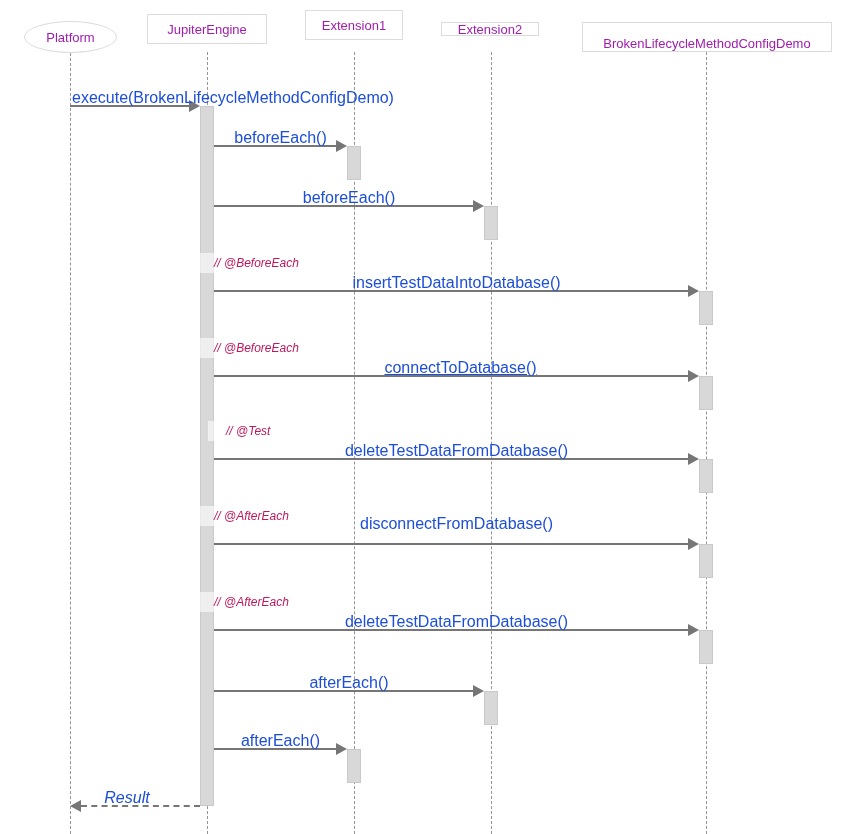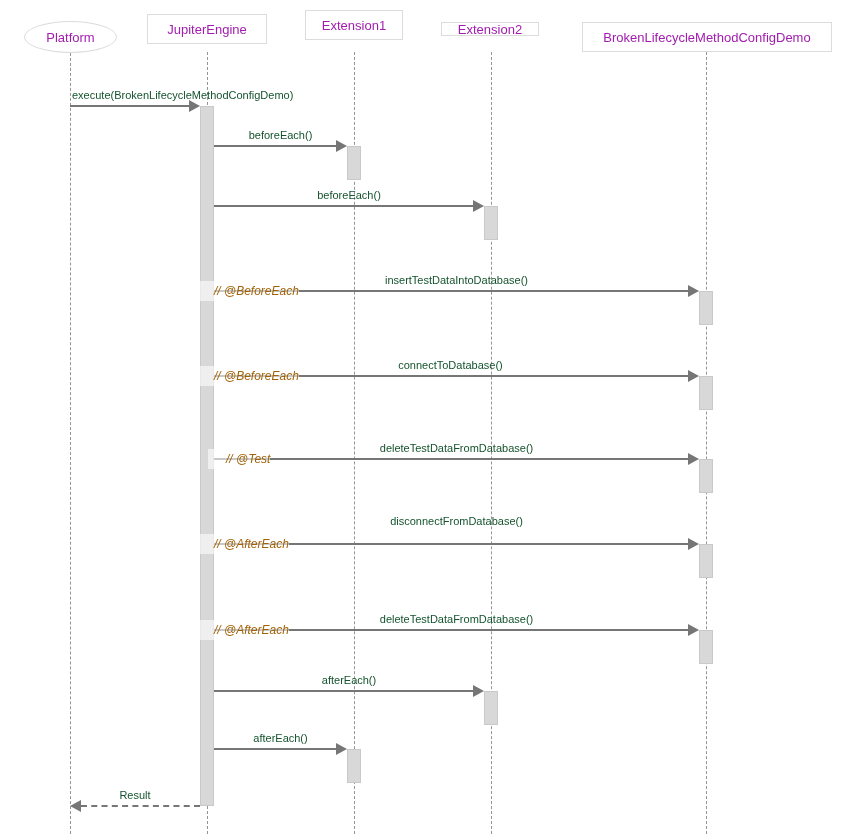--- a/index.html
+++ b/index.html
@@ -49,33 +49,32 @@
   }
   .arrow-head-left{
     position:absolute;width:0;height:0;
     border-top:6px solid transparent;
     border-bottom:6px solid transparent;
     border-right:11px solid #767676;
     z-index:4;
   }
   .msg-label{
     position:absolute;height:15px;
-    font-size:11px;color:#14532d;
+    font-size:16px;color:#1d4ed8;
     text-align:center;white-space:nowrap;
     z-index:6;background:transparent;
   }
   .msg-label.left{text-align:left;}
   .comment{
     position:absolute;height:20px;line-height:20px;
-    font-size:12px;font-style:italic;color:#a16207;
+    font-size:12px;font-style:italic;color:#be185d;
     white-space:nowrap;
     background:rgba(255,255,255,0.6);
     padding-left:18px;
     z-index:6;
-    margin-top:28px;
   }
 </style>
 </head>
 <body>
 
 <div id="canvas">
 
   <div class="lifeline" style="left:70px;top:53px;height:781px;"></div>
   <div class="lifeline" style="left:207px;top:52px;height:782px;"></div>
   <div class="lifeline" style="left:354px;top:52px;height:782px;"></div>
@@ -87,21 +86,21 @@
   </div>
   <div class="participant" style="left:147px;top:14px;width:120px;height:30px;">
     <span>JupiterEngine</span>
   </div>
   <div class="participant" style="left:305px;top:10px;width:98px;height:30px;">
     <span>Extension1</span>
   </div>
   <div class="participant" style="left:441px;top:22px;width:98px;height:14px;">
     <span>Extension2</span>
   </div>
-  <div class="participant" style="left:582px;top:22px;width:250px;height:30px;">
+  <div class="participant" style="left:582px;top:22px;width:250px;height:30px;align-items:flex-end;">
     <span>BrokenLifecycleMethodConfigDemo</span>
   </div>
 
   <div class="activation" style="left:200px;top:106px;height:700px;"></div>
   <div class="activation" style="left:347px;top:146px;height:34px;"></div>
   <div class="activation" style="left:484px;top:206px;height:34px;"></div>
   <div class="activation" style="left:699px;top:291px;height:34px;"></div>
   <div class="activation" style="left:699px;top:376px;height:34px;"></div>
   <div class="activation" style="left:699px;top:459px;height:34px;"></div>
   <div class="activation" style="left:699px;top:544px;height:34px;"></div>
@@ -124,21 +123,21 @@
   <div class="arrow-head-right" style="left:336px;top:140px;"></div>
 
   <div class="msg-label" style="left:214px;top:189px;width:270px;">beforeEach()</div>
   <div class="msg-line" style="left:214px;top:205px;width:261px;"></div>
   <div class="arrow-head-right" style="left:473px;top:200px;"></div>
 
   <div class="msg-label" style="left:214px;top:274px;width:485px;">insertTestDataIntoDatabase()</div>
   <div class="msg-line" style="left:214px;top:290px;width:476px;"></div>
   <div class="arrow-head-right" style="left:688px;top:285px;"></div>
 
-  <div class="msg-label" style="left:208px;top:359px;width:485px;">connectToDatabase()</div>
+  <div class="msg-label" style="left:218px;top:359px;width:485px;text-decoration:underline;">connectToDatabase()</div>
   <div class="msg-line" style="left:214px;top:375px;width:476px;"></div>
   <div class="arrow-head-right" style="left:688px;top:370px;"></div>
 
   <div class="msg-label" style="left:214px;top:442px;width:485px;">deleteTestDataFromDatabase()</div>
   <div class="msg-line" style="left:214px;top:458px;width:476px;"></div>
   <div class="arrow-head-right" style="left:688px;top:453px;"></div>
 
   <div class="msg-label" style="left:214px;top:515px;width:485px;">disconnectFromDatabase()</div>
   <div class="msg-line" style="left:214px;top:543px;width:476px;"></div>
   <div class="arrow-head-right" style="left:688px;top:538px;"></div>
@@ -148,17 +147,17 @@
   <div class="arrow-head-right" style="left:688px;top:624px;"></div>
 
   <div class="msg-label" style="left:214px;top:674px;width:270px;">afterEach()</div>
   <div class="msg-line" style="left:214px;top:690px;width:261px;"></div>
   <div class="arrow-head-right" style="left:473px;top:685px;"></div>
 
   <div class="msg-label" style="left:214px;top:732px;width:133px;">afterEach()</div>
   <div class="msg-line" style="left:214px;top:748px;width:124px;"></div>
   <div class="arrow-head-right" style="left:336px;top:743px;"></div>
 
-  <div class="msg-label" style="left:70px;top:789px;width:130px;">Result</div>
+  <div class="msg-label" style="left:62px;top:789px;width:130px;font-style:italic;">Result</div>
   <div class="msg-line dashed" style="left:81px;top:805px;width:119px;"></div>
   <div class="arrow-head-left" style="left:70px;top:800px;"></div>
 
 </div>
 
 </body></html>

